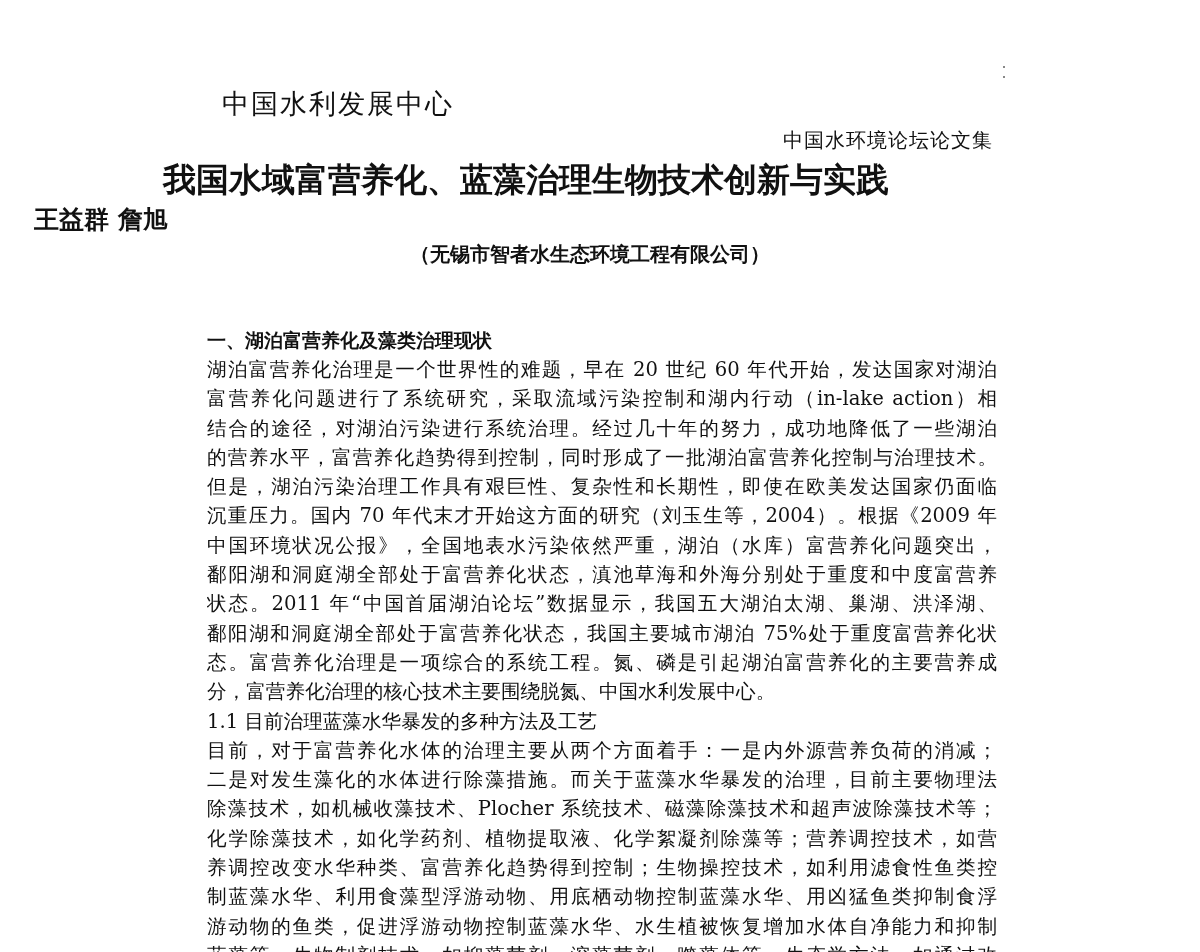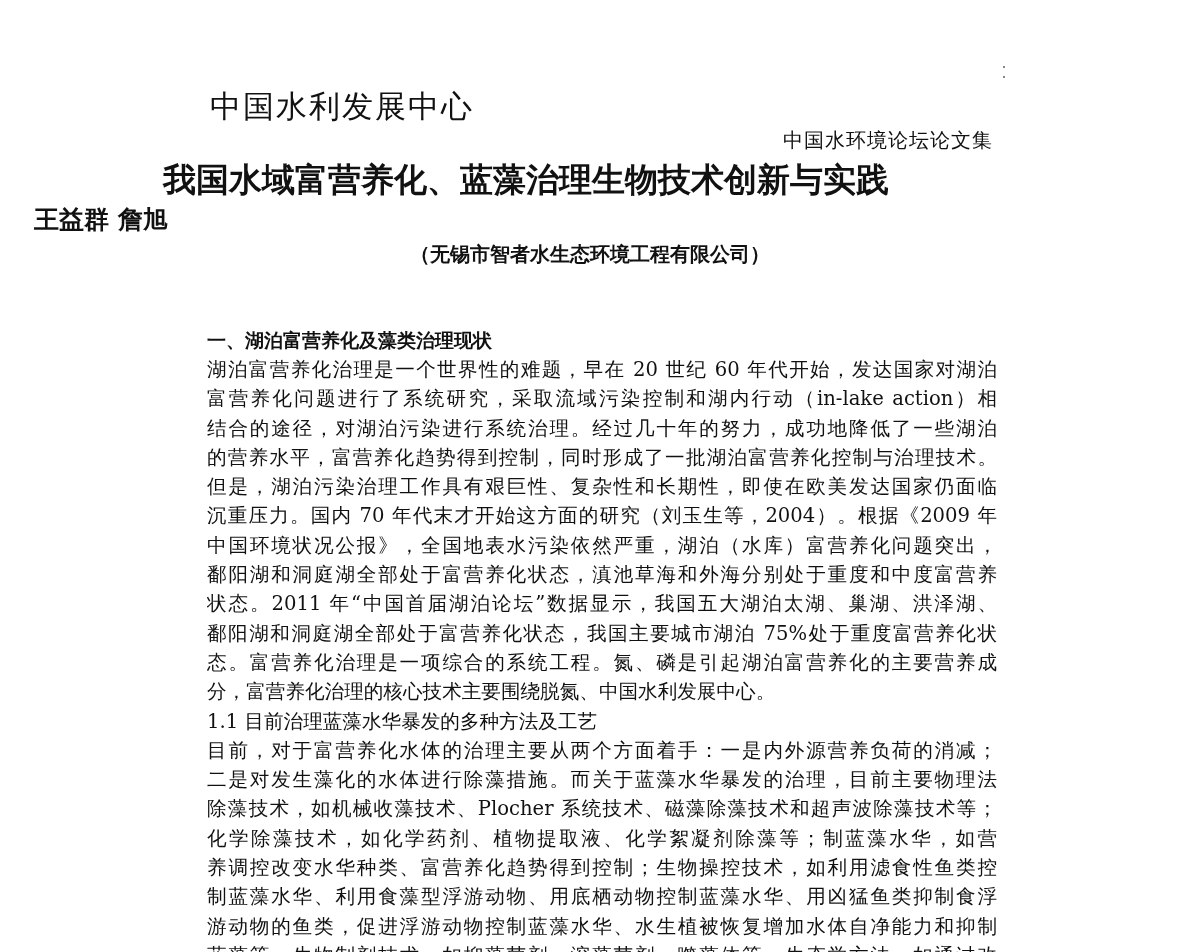--- a/index.html
+++ b/index.html
@@ -1,18 +1,18 @@
 <!DOCTYPE html>
 <html><head>
 <meta charset="utf-8">
 <style>
   html, body { margin:0; padding:0; background:#ffffff; }
   body { width:1200px; height:952px; position:relative; overflow:hidden; color:#111; font-family:"DejaVu Serif","Liberation Serif",serif; }
   .page { position:absolute; left:0; top:0; width:1200px; height:952px; background:#fff; }
-  .header-left { position:absolute; left:210px; top:86px; font-size:31px; letter-spacing:2px; font-family:"DejaVu Serif",serif; font-weight:normal; }
+  .header-left { position:absolute; left:222px; top:86px; font-size:27px; letter-spacing:2px; font-family:"DejaVu Serif",serif; font-weight:normal; }
   .header-right { position:absolute; right:207px; top:127px; font-size:20px; letter-spacing:1px; font-family:"DejaVu Serif",serif; }
   .title { position:absolute; left:0; width:1052px; top:158px; text-align:center; font-size:33px; font-weight:bold; font-family:"DejaVu Sans",sans-serif; letter-spacing:0px; }
   .authors { position:absolute; left:0; width:1200px; top:203px; text-align:left; font-size:25px; font-weight:bold; font-family:"DejaVu Sans",sans-serif;padding-left:34px; }
   .affil { position:absolute; left:0; width:1180px; top:241px; text-align:center; font-size:20px; font-weight:bold; font-family:"DejaVu Sans",sans-serif; }
   .body { position:absolute; left:207px; top:326px; width:790px; }
   .section-heading { font-size:19px; font-weight:bold; font-family:"DejaVu Sans",sans-serif; line-height:29px; height:29px; white-space:nowrap; }
   .line { font-size:19.6px; line-height:29.3px; height:29.3px; white-space:nowrap; text-align:justify; text-align-last:justify; overflow:hidden; font-family:"DejaVu Serif",serif; }
   .line.last { text-align-last:left; }
   .subheading { font-size:19.6px; line-height:29.3px; height:29.3px; white-space:nowrap; font-family:"DejaVu Serif",serif; }
   .edge-marks { position:absolute; left:1003px; top:66px; width:4px; height:40px; }
@@ -47,20 +47,20 @@
       <div class="line">状态。2011 年“中国首届湖泊论坛”数据显示，我国五大湖泊太湖、巢湖、洪泽湖、</div>
       <div class="line">鄱阳湖和洞庭湖全部处于富营养化状态，我国主要城市湖泊 75%处于重度富营养化状</div>
       <div class="line">态。富营养化治理是一项综合的系统工程。氮、磷是引起湖泊富营养化的主要营养成</div>
       <div class="line last">分，富营养化治理的核心技术主要围绕脱氮、中国水利发展中心。</div>
     </div>
     <div class="subheading">1.1 目前治理蓝藻水华暴发的多种方法及工艺</div>
     <div>
       <div class="line">目前，对于富营养化水体的治理主要从两个方面着手：一是内外源营养负荷的消减；</div>
       <div class="line">二是对发生藻化的水体进行除藻措施。而关于蓝藻水华暴发的治理，目前主要物理法</div>
       <div class="line">除藻技术，如机械收藻技术、Plocher 系统技术、磁藻除藻技术和超声波除藻技术等；</div>
-      <div class="line">化学除藻技术，如化学药剂、植物提取液、化学絮凝剂除藻等；制蓝藻水华，如营</div>
+      <div class="line">化学除藻技术，如化学药剂、植物提取液、化学絮凝剂除藻等；营养调控技术，如营</div>
       <div class="line">养调控改变水华种类、富营养化趋势得到控制；生物操控技术，如利用滤食性鱼类控</div>
       <div class="line">制蓝藻水华、利用食藻型浮游动物、用底栖动物控制蓝藻水华、用凶猛鱼类抑制食浮</div>
       <div class="line">游动物的鱼类，促进浮游动物控制蓝藻水华、水生植被恢复增加水体自净能力和抑制</div>
       <div class="line">蓝藻等；生物制剂技术，如抑藻菌剂、溶藻菌剂、噬藻体等；生态学方法，如通过改</div>
     </div>
   </div>
 </div>
 
 </body></html>

